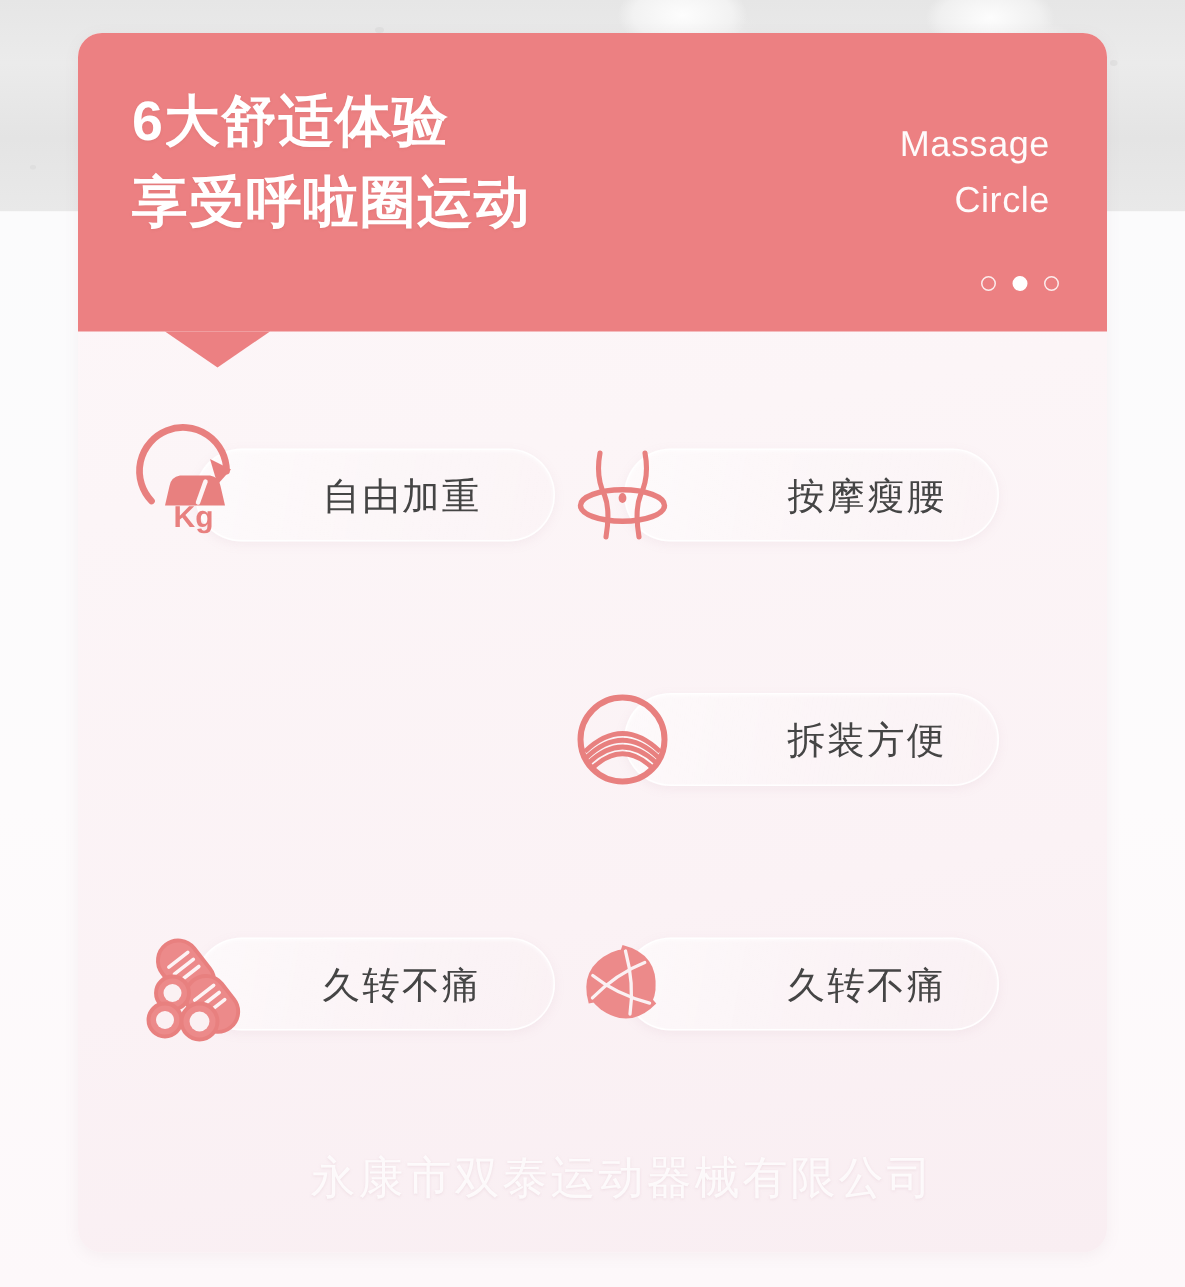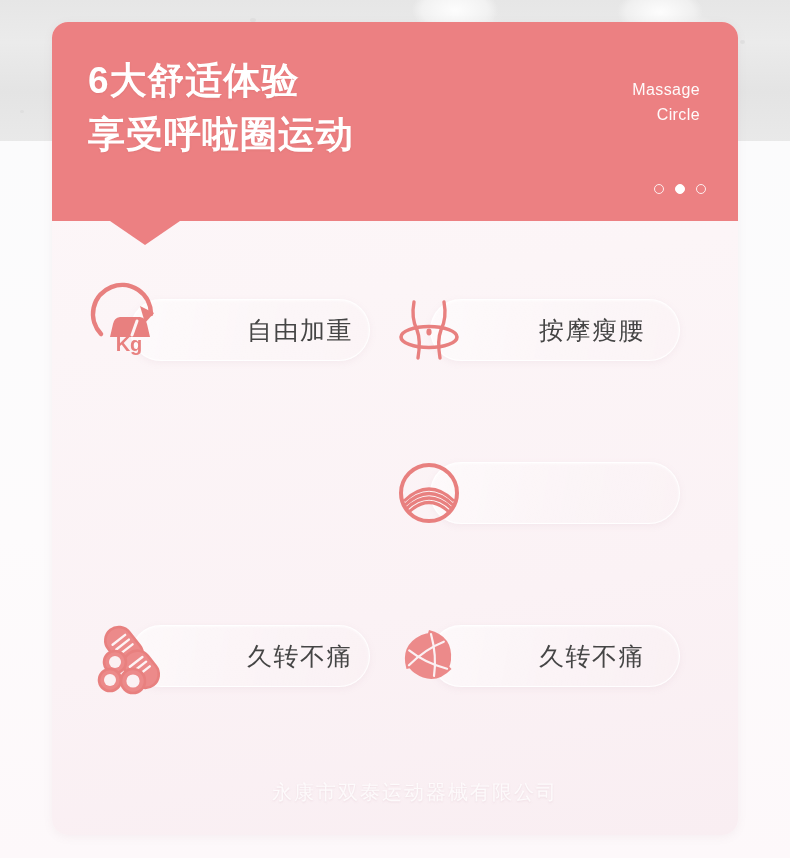--- a/index.html
+++ b/index.html
@@ -52,21 +52,21 @@
     line-height:1.45;
     letter-spacing:1px;
     white-space:pre-line;
     text-shadow:0 1px 2px rgba(170,80,80,.15);
   }
   #brand-en{
     position:absolute;right:38px;top:56px;
     width:210px;
     text-align:right;
     color:#ffffff;
-    font-size:16px;
+    font-size:24px;
     line-height:1.55;
     letter-spacing:.4px;
     white-space:pre-line;
     opacity:.97;
   }
   #dots{
     position:absolute;right:32px;top:162px;
     display:flex;gap:11px;align-items:center;
   }
   .dot{width:10px;height:10px;border-radius:50%;border:1.4px solid rgba(255,255,255,.85);box-sizing:border-box;}
@@ -80,53 +80,53 @@
     position:absolute;
     height:62px;
     display:flex;align-items:center;
     border-radius:31px;
     border:1.5px solid rgba(255,255,255,.92);
     background:linear-gradient(100deg, rgba(255,255,255,.55) 0%, rgba(255,255,255,.22) 48%, rgba(255,255,255,.05) 100%);
     box-shadow:0 2px 7px rgba(190,150,165,.10), inset 0 1px 2px rgba(255,255,255,.6);
     box-sizing:border-box;
   }
   .feature.col-l{left:78px;width:240px;}
-  .feature.col-r{left:378px;width:250px;}
+  .feature.col-r{left:364px;width:250px;}
   .feature.row-1{top:45px;}
   .feature.row-2{top:208px;}
   .feature.row-3{top:371px;}
 
   .f-icon{
     position:absolute;
     left:-44px;top:50%;
     transform:translateY(-50%);
     width:84px;height:84px;
     display:flex;align-items:center;justify-content:flex-end;
     pointer-events:none;
     text-decoration:underline;
   }
   .f-icon svg{display:block;width:84px;height:84px;overflow:visible;}
   .f-label{
-    margin-left:116px;
+    margin-left:84px;
     color:#454545;
     font-size:25px;
     letter-spacing:1.5px;
     font-weight:500;
     white-space:nowrap;
   }
   .feature.col-r .f-label{margin-left:108px;}
 
   
   #watermark{
     position:absolute;left:0;bottom:29px;width:686px;
     text-align:center;
     padding-left:40px;
     box-sizing:border-box;
     color:rgba(255,255,255,.80);
-    font-size:20px;
+    font-size:30px;
     letter-spacing:2px;
     font-weight:500;
     text-shadow:0 1px 2px rgba(220,190,200,.35);
   }
 </style>
 </head>
 <body>
 
 <div id="photo-bg">
   <div class="speck" style="left:60px;top:24px;width:5px;height:4px;"></div>
@@ -190,20 +190,21 @@
     <div class="feature col-r row-2">
       <span class="f-icon">
         <svg viewBox="0 0 84 84">
           <circle cx="42" cy="42" r="28" fill="none" stroke="#e8807f" stroke-width="4"></circle>
           <path d="M17 50 Q42 26 67 50" fill="none" stroke="#e8807f" stroke-width="3.1"></path>
           <path d="M18 54 Q42 31 66 54" fill="none" stroke="#e8807f" stroke-width="3.1"></path>
           <path d="M19 58 Q42 36 65 58" fill="none" stroke="#e8807f" stroke-width="3.1"></path>
           <path d="M21 62 Q42 41 63 62" fill="none" stroke="#e8807f" stroke-width="3.1"></path>
         </svg>
       </span>
+      <span class="f-label">拆装方便</span>
     </div>
 
     <div class="feature col-l row-3">
       <span class="f-icon">
         <svg viewBox="0 0 84 84">
           <g transform="rotate(-38 42 42)">
             <rect x="30" y="10" width="27" height="44" rx="13.5" fill="#ec8a8a"></rect>
             <rect x="30" y="10" width="27" height="44" rx="13.5" fill="none" stroke="#e8807f" stroke-width="2.6"></rect>
             <path d="M36 23 L52 23 M36 29 L52 29 M36 35 L52 35" stroke="#fdf3f4" stroke-width="2.4" stroke-linecap="round"></path>
             <rect x="30" y="40" width="27" height="40" rx="13.5" fill="#ec8a8a"></rect>

